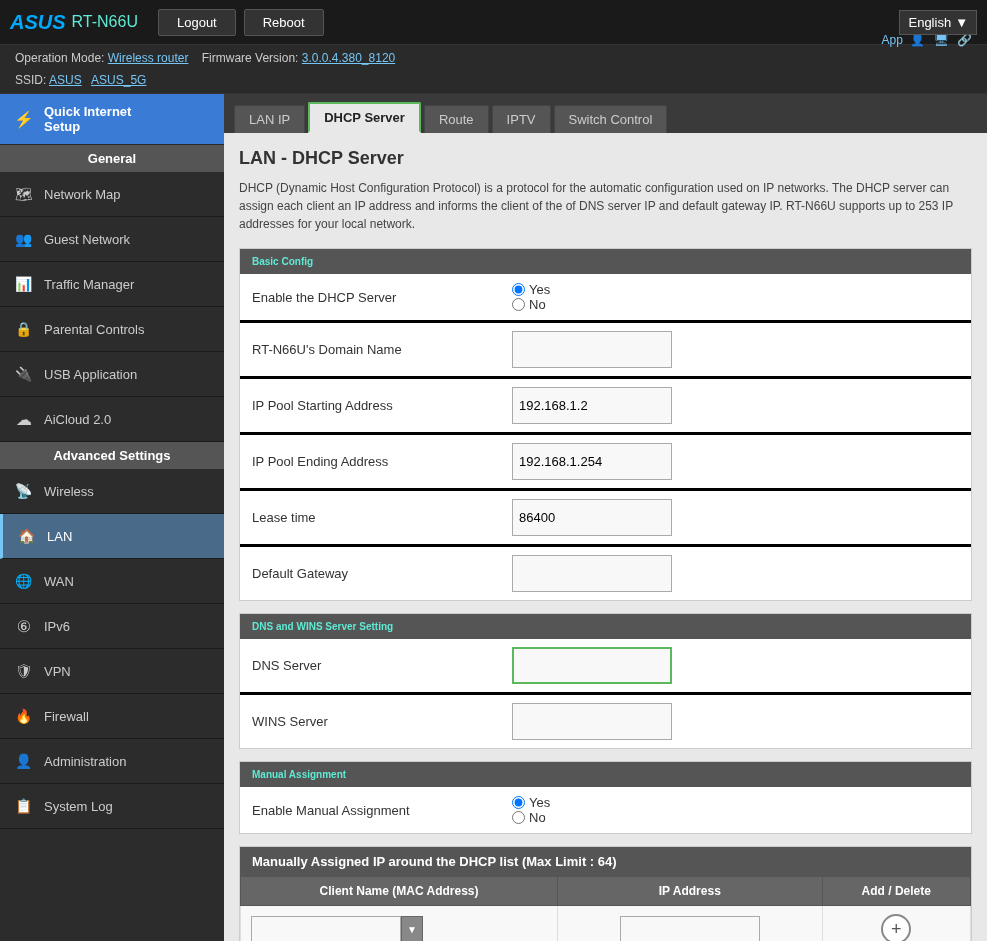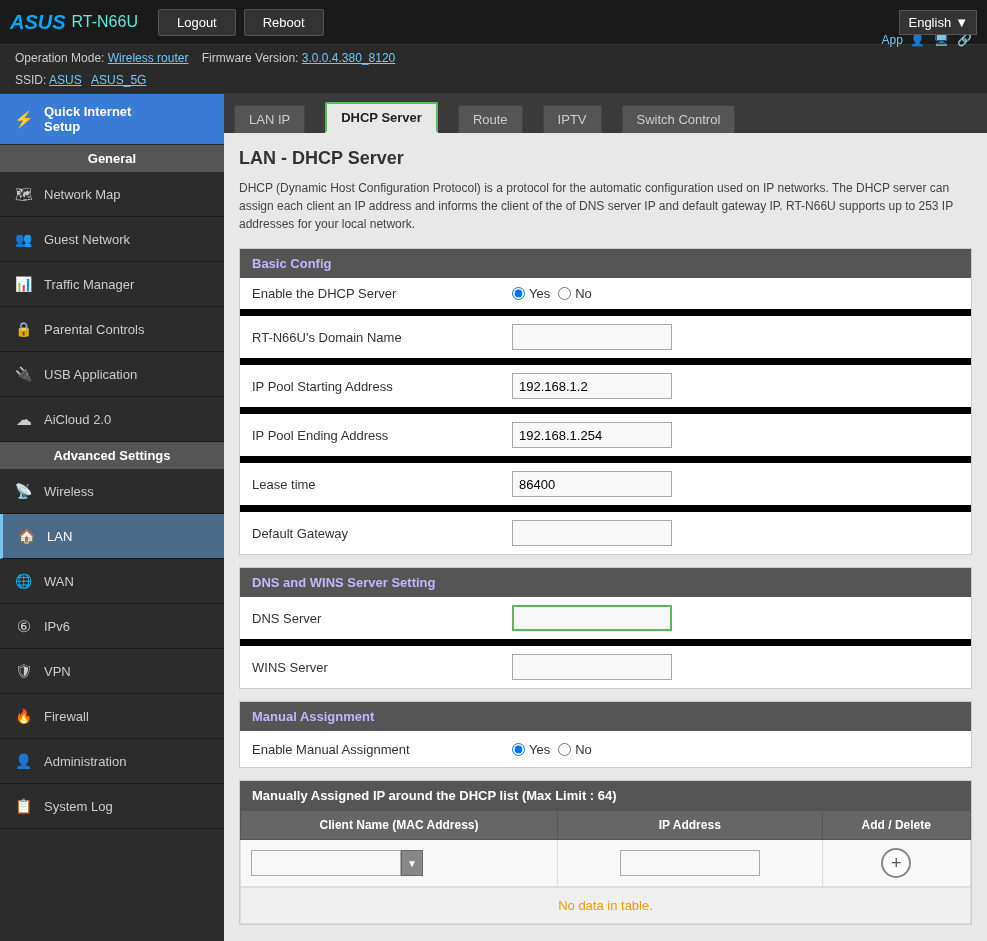--- a/index.html
+++ b/index.html
@@ -28,39 +28,39 @@
     .sidebar-quick { background: #3a7bd5; display: flex; align-items: center; padding: 10px 12px; gap: 8px; cursor: pointer; color: #fff; font-size: 13px; font-weight: bold; border-bottom: 1px solid #2a2a2a; }
     .sidebar-section { background: #555; color: #fff; font-size: 13px; font-weight: bold; padding: 6px 12px; text-align: center; }
     .sidebar-item { display: flex; align-items: center; padding: 10px 12px; gap: 8px; cursor: pointer; color: #ccc; font-size: 13px; border-bottom: 1px solid #1a1a1a; background: #2c2c2c; }
     .sidebar-item.active { background: #4a6a8a; color: #fff; border-left: 3px solid #76c5f5; }
     .sidebar-icon { width: 24px; height: 24px; display: flex; align-items: center; justify-content: center; flex-shrink: 0; }
 
     
     .content { flex: 1; background: #f0f0f0; overflow-y: auto; }
 
     
-    .tabs { background: #3a3a3a; display: flex; align-items: flex-end; padding: 8px 19px 0 10px; gap: 20px; }
+    .tabs { background: #3a3a3a; display: flex; align-items: flex-end; padding: 8px 19px 0 10px; gap: 3px; }
     .tab { background: #555; color: #ccc; padding: 6px 14px; cursor: pointer; font-size: 13px; border: 1px solid #444; border-bottom: none; border-radius: 2px 2px 0 0; }
     .tab.active { background: #e8e8e8; color: #222; border: 2px solid #5cb85c; border-bottom: 2px solid #e8e8e8; font-weight: bold; }
 
     
     .page-content { background: #e8e8e8; padding: 15px; }
     .page-title { font-size: 18px; color: #333; font-weight: bold; margin-bottom: 10px; }
     .page-desc { color: #444; font-size: 12px; line-height: 1.5; margin-bottom: 15px; }
 
     
     .section { background: #fff; margin-bottom: 12px; border: 1px solid #ccc; }
-    .section-header { background: #555; color: #c4b5fd; font-size: 13px; font-weight: bold; padding: 7px 12px; }
-    .field-row { display: flex; align-items: center; padding: 8px 12px; border-bottom: 7px solid #000000; min-height: 36px; }
+    .section-header { background: #555; color: #5eead4; font-size: 10px; font-weight: bold; padding: 7px 12px; }
+    .field-row { display: flex; align-items: center; padding: 8px 12px; border-bottom: 3px solid #000000; min-height: 36px; }
     .field-row:last-child { border-bottom: none; }
     .field-label { width: 260px; color: #333; font-size: 13px; flex-shrink: 0; }
     .field-value { flex: 1; display: flex; align-items: center; gap: 8px; }
-    .text-input { border: 1px solid #aaa; padding: 3px 6px; font-size: 13px; width: 160px; background: #f8f8f8; height: 26px; }
+    .text-input { border: 1px solid #aaa; padding: 3px 6px; font-size: 13px; width: 160px; background: #f8f8f8; height: 37px; }
     .text-input.green-border { border: 2px solid #5cb85c; }
-    .radio-group { display: flex; gap: 8px; align-items: center; }
+    .radio-group { display: flex; gap: 0; align-items: flex-start; flex-direction: column; }
     .radio-label { display: flex; align-items: center; gap: 4px; color: #333; cursor: pointer; }
 
     
     .ma-section { background: #fff; border: 1px solid #ccc; margin-bottom: 12px; }
     .ma-header { background: #555; color: #fff; font-size: 13px; font-weight: bold; padding: 7px 12px; }
     .ma-table { width: 100%; border-collapse: collapse; }
     .ma-table th { background: #666; color: #fff; padding: 7px 10px; font-size: 12px; border: 1px solid #555; text-align: center; }
     .ma-table td { padding: 8px 10px; border: 1px solid #ddd; text-align: center; background: #f8f8f8; }
     .no-data { text-align: center; color: #e8a000; font-size: 13px; padding: 10px; background: #f0f0f0; border: 1px solid #ddd; }
     .dropdown-cell { display: flex; align-items: center; gap: 0; }

